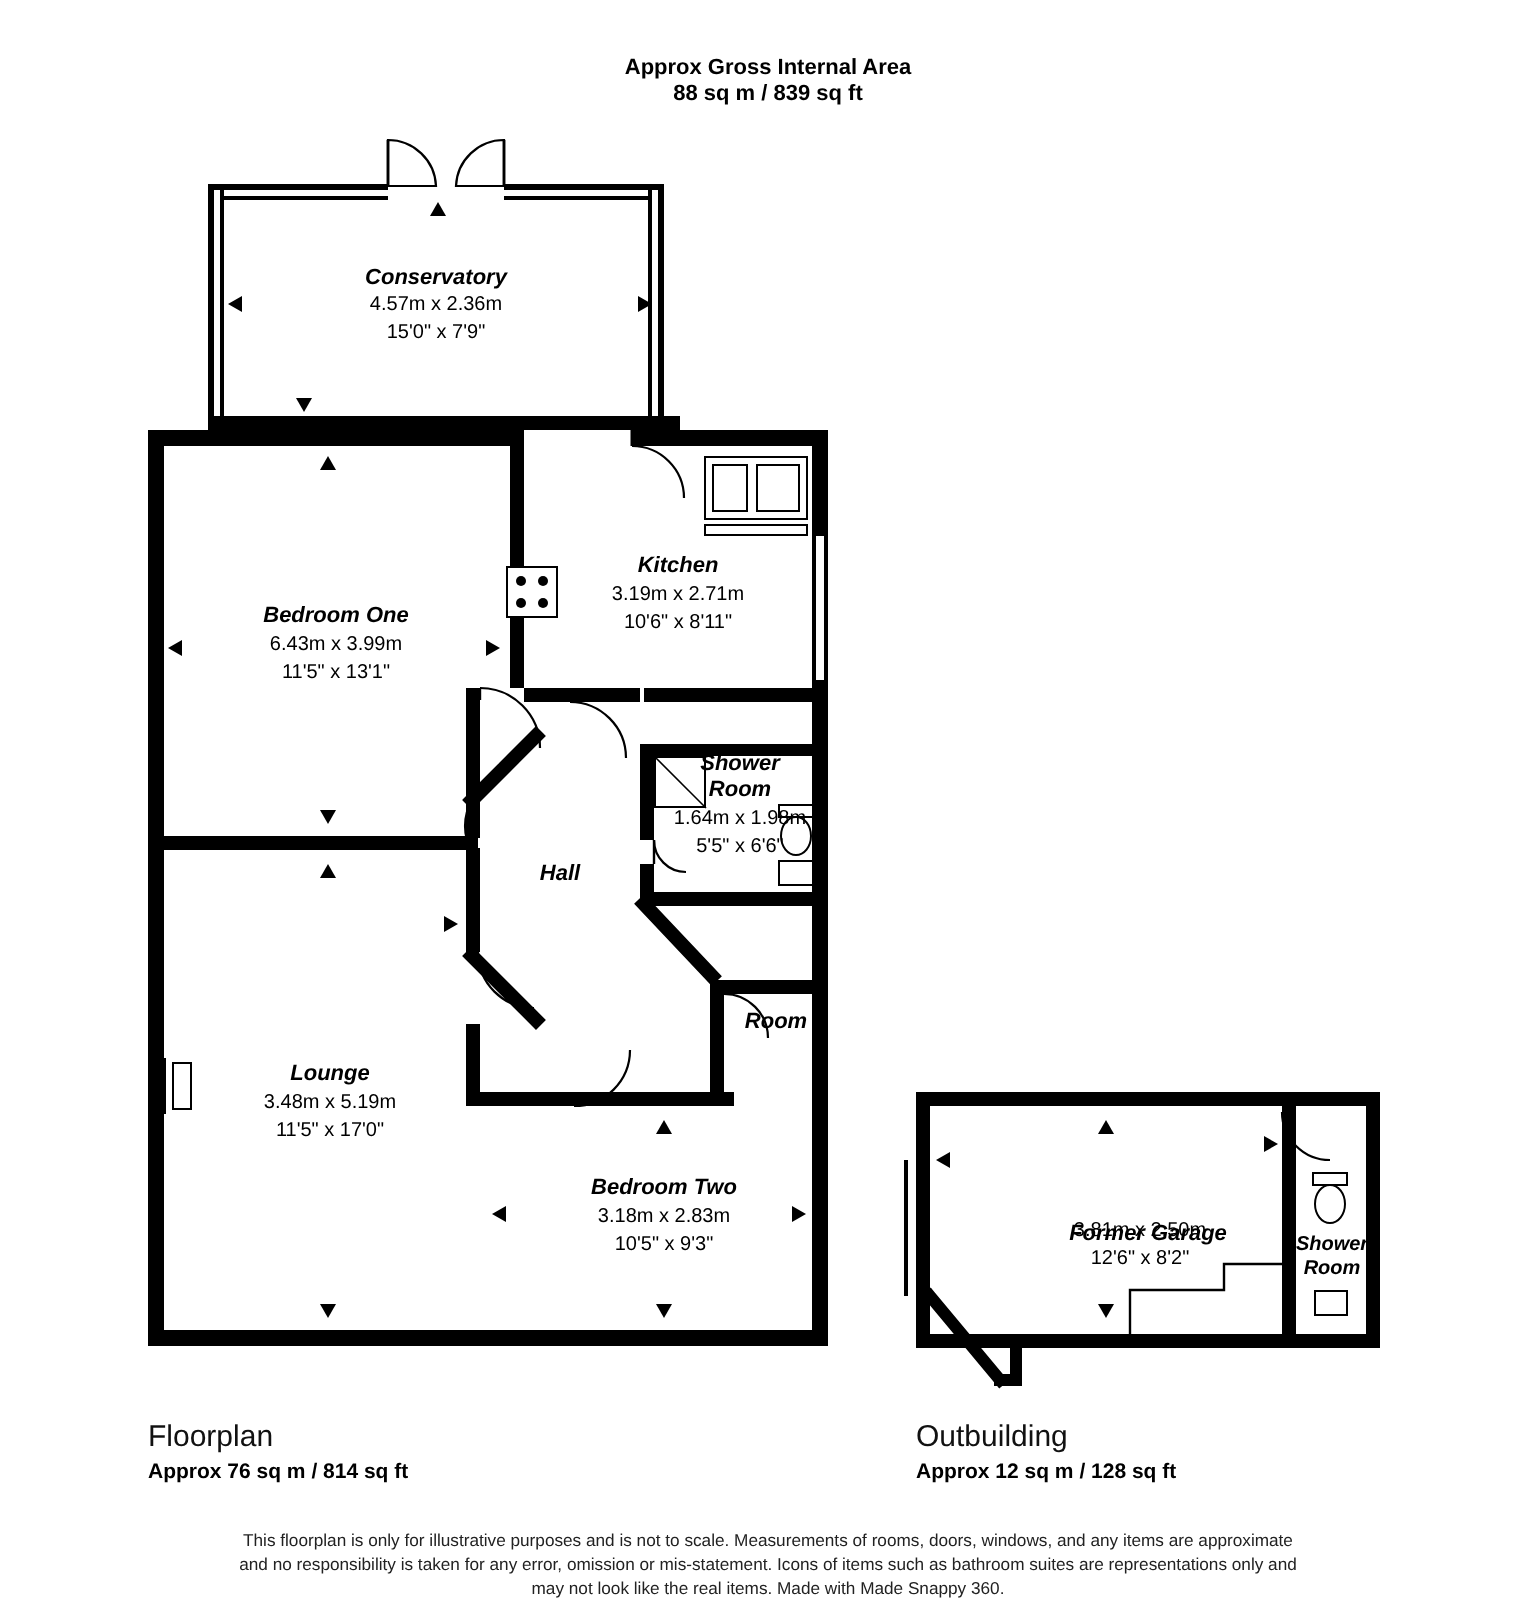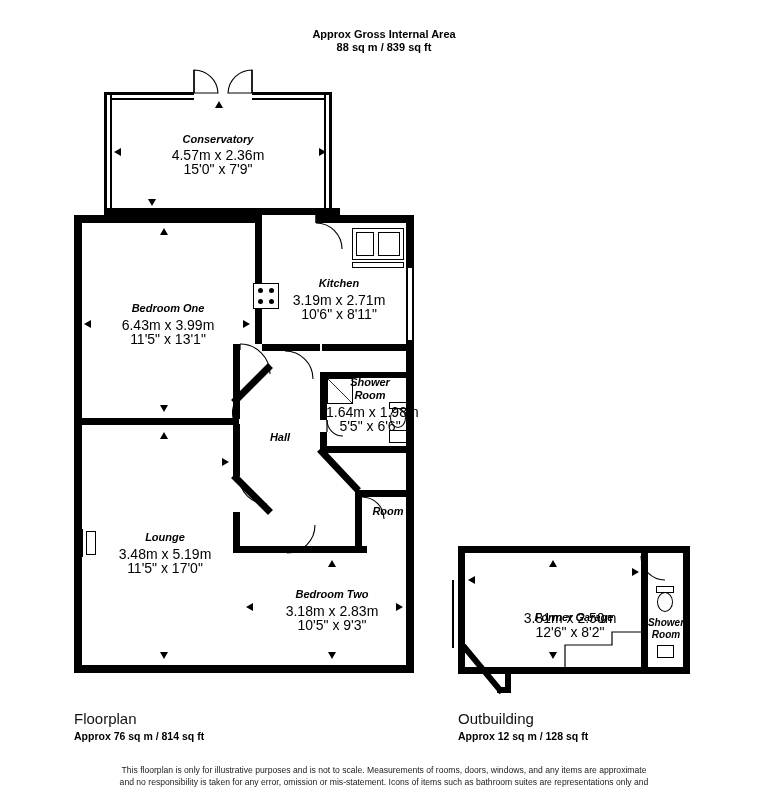--- a/index.html
+++ b/index.html
@@ -27,21 +27,21 @@
     text-align: center;
     line-height: 1.22;
     white-space: pre;
   }
   .ttl {
     font-weight: bold;
     font-size: 11px;
     font-style: italic;
   }
   .dim {
-    font-size: 14px;
+    font-size: 10px;
   }
   .hdr-line1 {
     font-weight: bold;
     font-size: 11px;
   }
   .hdr-line2 {
     font-weight: bold;
     font-size: 11px;
   }
 
@@ -317,14 +317,15 @@
 Room</div>
 
   <div class="section-title" style="left:74px; top:710px;">Floorplan</div>
   <div class="section-sub" style="left:74px; top:730px;">Approx 76 sq m / 814 sq ft</div>
 
   <div class="section-title" style="left:458px; top:710px;">Outbuilding</div>
   <div class="section-sub" style="left:458px; top:730px;">Approx 12 sq m / 128 sq ft</div>
 
   <div class="disclaimer" style="top:764px;">This floorplan is only for illustrative purposes and is not to scale. Measurements of rooms, doors, windows, and any items are approximate</div>
   <div class="disclaimer" style="top:776px;">and no responsibility is taken for any error, omission or mis-statement. Icons of items such as bathroom suites are representations only and</div>
+  <div class="disclaimer" style="top:788px;">may not look like the real items. Made with Made Snappy 360.</div>
 
 </div>
 
 </body></html>

